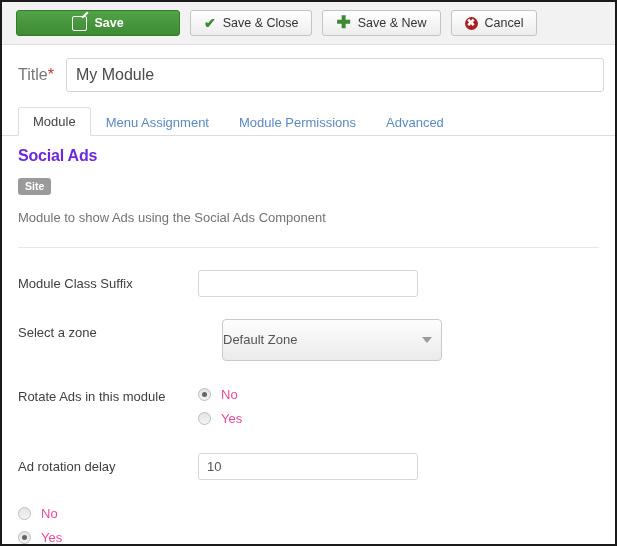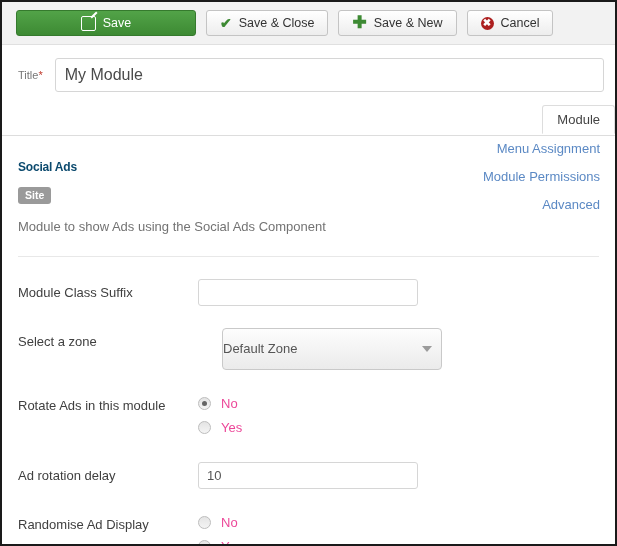--- a/index.html
+++ b/index.html
@@ -41,25 +41,25 @@
     height: 26px;
     padding: 0 13px;
     border-radius: 3px;
     font-size: 12.5px;
     line-height: 1;
     cursor: pointer;
     box-sizing: border-box;
     white-space: nowrap;
   }
   .btn-save {
-    width: 180px;
+    width: 164px;
     background: linear-gradient(to bottom, #52a348 0%, #3d8a33 100%);
     border: 1px solid #357a2d;
     color: #ffffff;
-    font-weight: normal;
+    font-weight: bold;
     text-align: right;
   }
   .btn-default {
     background: linear-gradient(to bottom, #ffffff 0%, #ededed 100%);
     border: 1px solid #c4c4c4;
     color: #333333;
   }
   .ico {
     display: inline-block;
     line-height: 1;
@@ -90,21 +90,21 @@
   }
 
   
   .title-row {
     display: flex;
     align-items: center;
     padding: 13px 11px 12px 16px;
     background: #ffffff;
   }
   .title-label {
-    font-size: 11px;
+    font-size: 16px;
     color: #777777;
     margin-right: 12px;
     white-space: nowrap;
   }
   .req { color: #c0392b; }
   .title-input {
     flex: 1;
     height: 30px;
     box-sizing: border-box;
     border: 1px solid #d6d6d6;
@@ -119,21 +119,20 @@
 
   
   .tabs {
     position: relative;
     display: flex;
     align-items: flex-end;
     padding-left: 16px;
     height: 31px;
     border-bottom: 1px solid #dddddd;
     margin-bottom: 0;
-    flex-direction: column;
   }
   .tab {
     font-size: 13px;
     color: #5b89c4;
     padding: 7px 14px 7px;
     line-height: 1;
     cursor: pointer;
     border: 1px solid transparent;
     border-bottom: none;
     position: relative;
@@ -146,24 +145,24 @@
     background: #ffffff;
     border: 1px solid #dddddd;
     border-bottom: 1px solid #ffffff;
     border-radius: 3px 3px 0 0;
   }
 
   
   .content { padding: 0 16px; }
 
   .mod-title {
-    font-size: 12px;
+    font-size: 16px;
     font-weight: bold;
-    color: #0c4a6e;
-    margin: 24px 0 0 0;
+    color: #6d28d9;
+    margin: 11px 0 0 0;
     letter-spacing: -0.2px;
   }
   .badge {
     display: inline-block;
     background: #9a9a9a;
     color: #ffffff;
     font-size: 10.5px;
     font-weight: bold;
     padding: 3px 7px 3px;
     border-radius: 3px;
@@ -349,21 +348,20 @@
     </div>
 
     <div class="field">
       <div class="field-label">Ad rotation delay</div>
       <div class="field-ctl">
         <input class="txtinput" type="text" value="10" style="">
       </div>
     </div>
 
     <div class="field">
-      <div class="field-label">Randomise Ad Display</div>
       <div class="field-ctl">
         <div class="radio-line">
           <span class="radio"></span>
           <span class="radio-label">No</span>
         </div>
         <div class="radio-line">
           <span class="radio checked"></span>
           <span class="radio-label">Yes</span>
         </div>
       </div>

